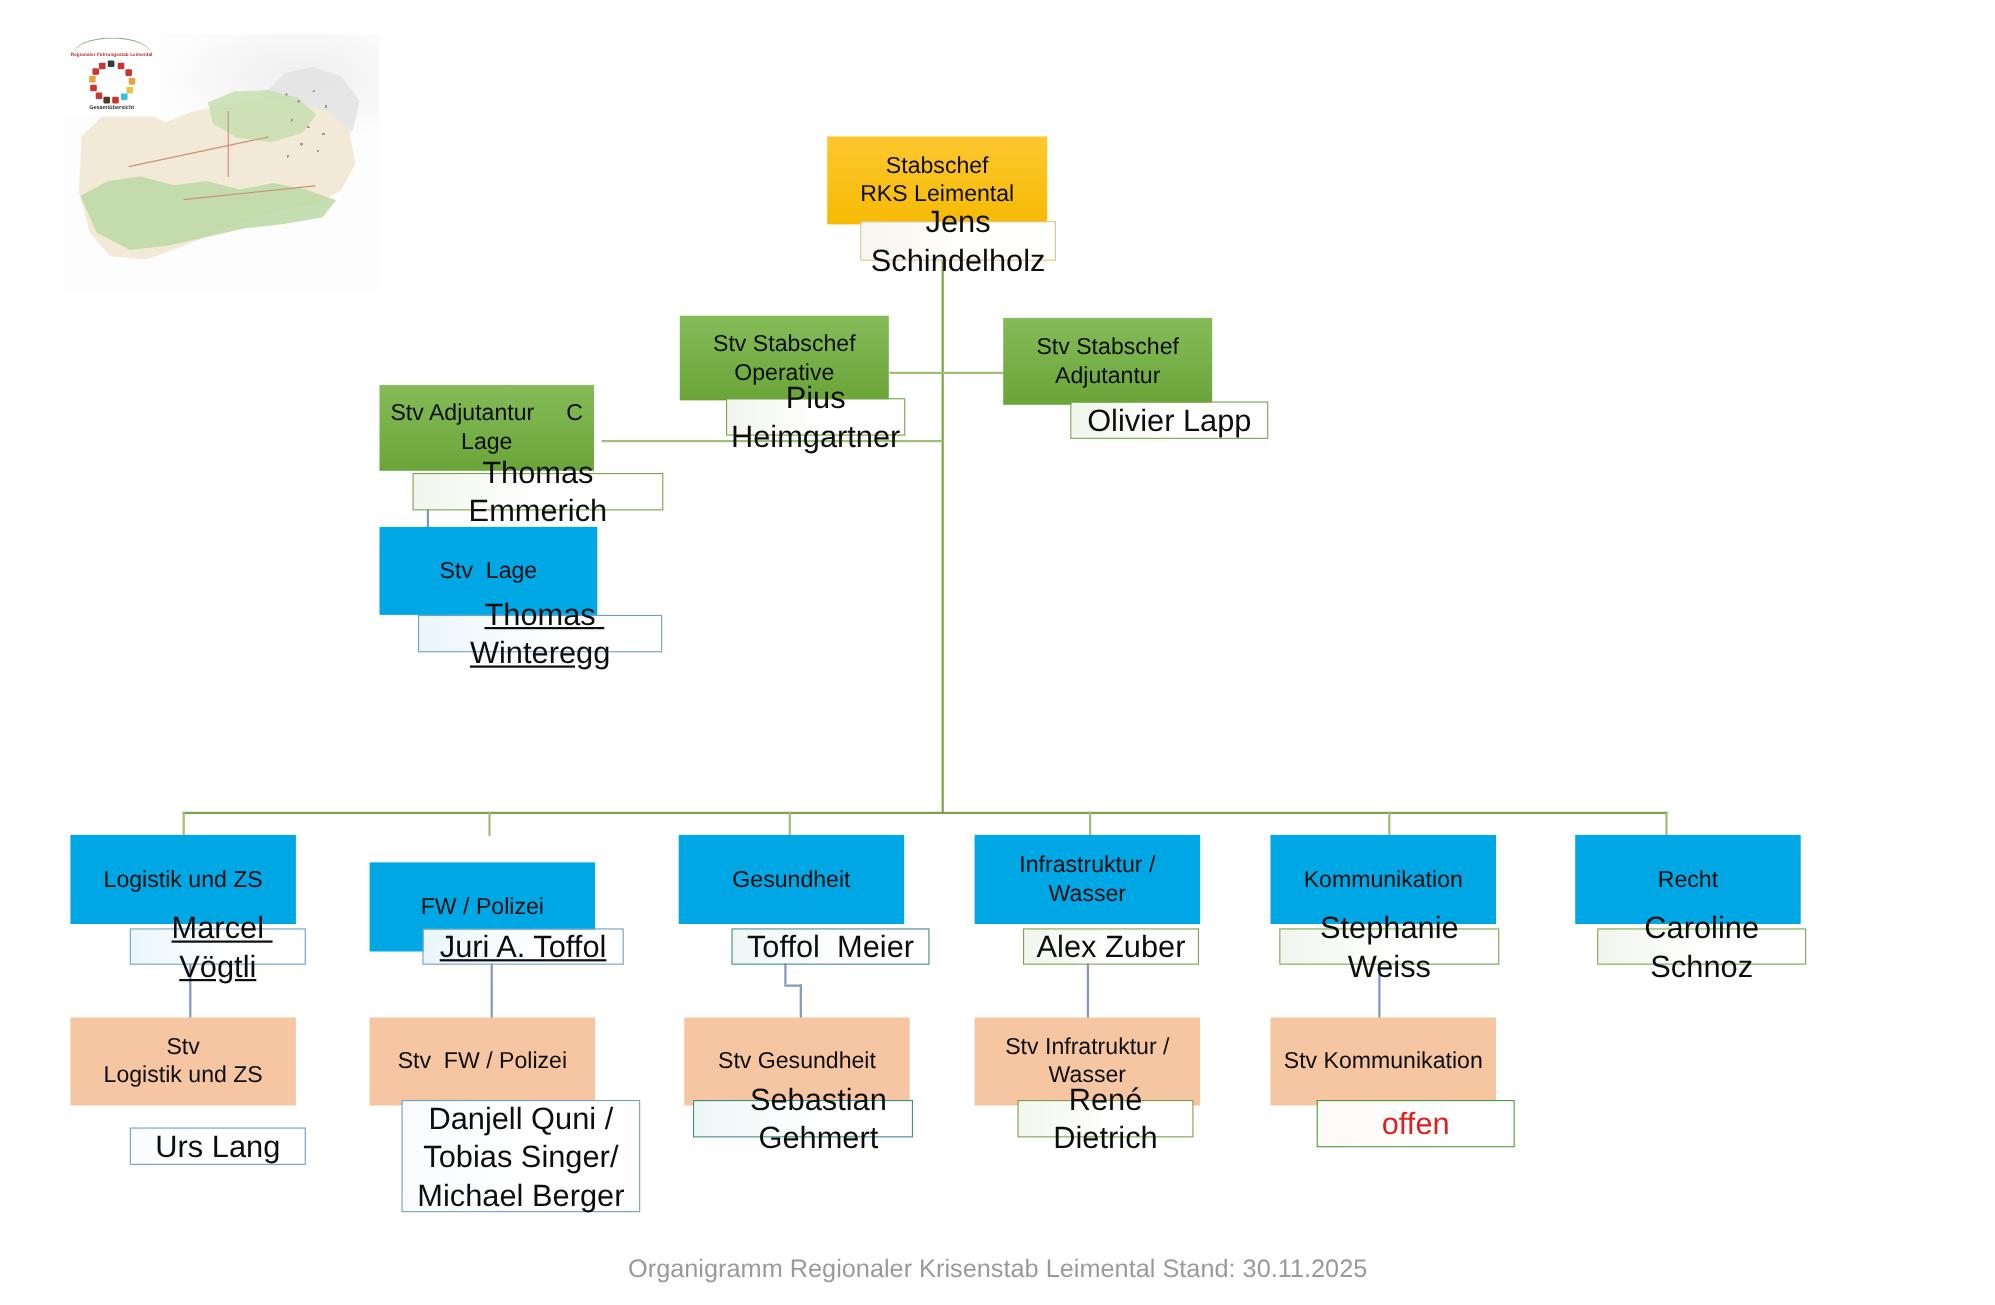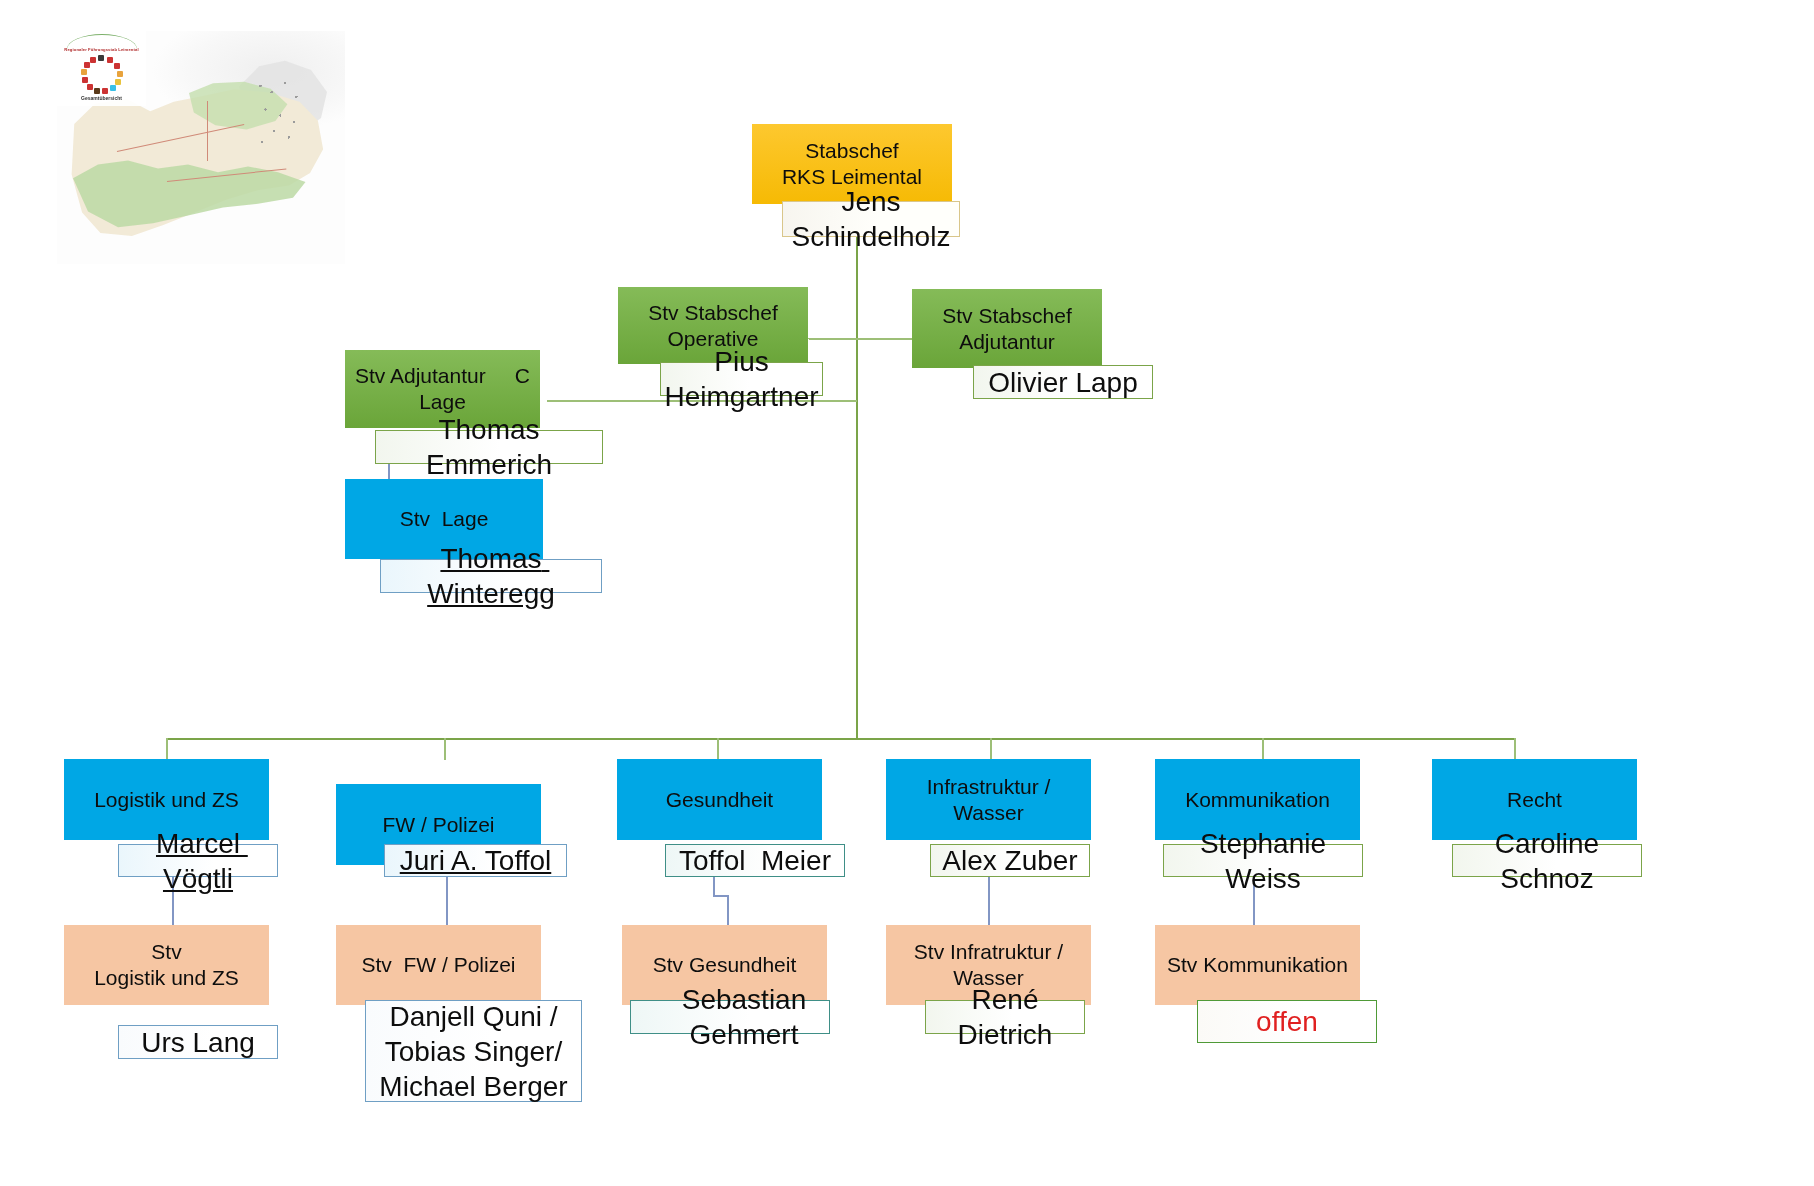--- a/index.html
+++ b/index.html
@@ -327,13 +327,14 @@
   <div class="node">
     <div class="hdr peach" style="left:1155px;top:925px;width:205px;height:80px;flex-direction:column;">Stv Kommunikation</div>
     <div class="name red-text" style="left:1197px;top:1000px;width:180px;height:43px;">offen</div>
   </div>
 
   <div class="node">
     <div class="hdr blue" style="left:1432px;top:759px;width:205px;height:81px;flex-direction:column;">Recht</div>
     <div class="name green" style="left:1452px;top:844px;width:190px;height:33px;">Caroline Schnoz</div>
   </div>
 
+  <div id="footer">Organigramm Regionaler Krisenstab Leimental Stand: 30.11.2025</div>
 </div>
 
 </body></html>

